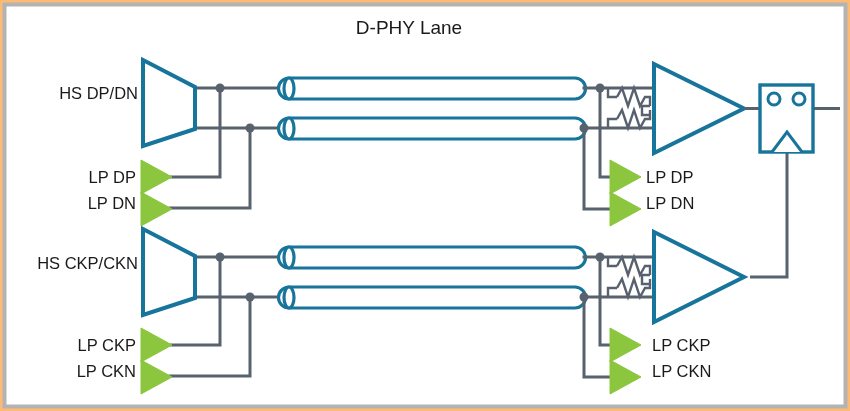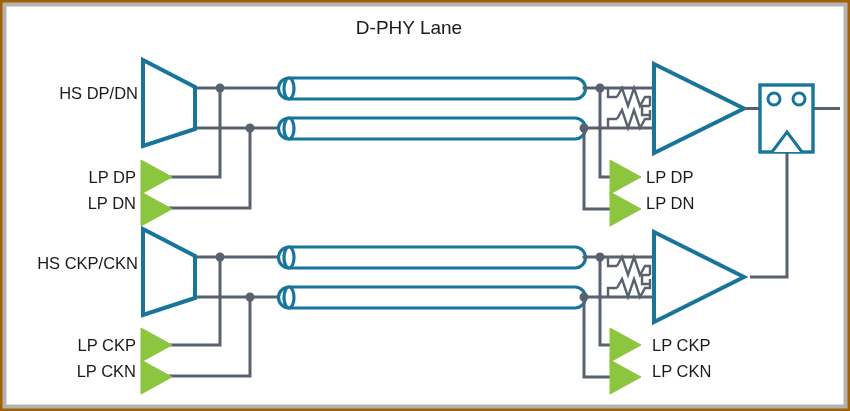--- a/index.html
+++ b/index.html
@@ -4,21 +4,21 @@
 <style>
   html, body {
     margin: 0;
     padding: 0;
     background: #ffffff;
   }
   #root {
     position: relative;
     width: 850px;
     height: 411px;
-    background: #a16207;
+    background: #fdba74;
     font-family: "Liberation Sans", sans-serif;
     overflow: hidden;
   }
   svg.diagram {
     position: absolute;
     left: 0;
     top: 0;
     width: 850px;
     height: 411px;
     display: block;

